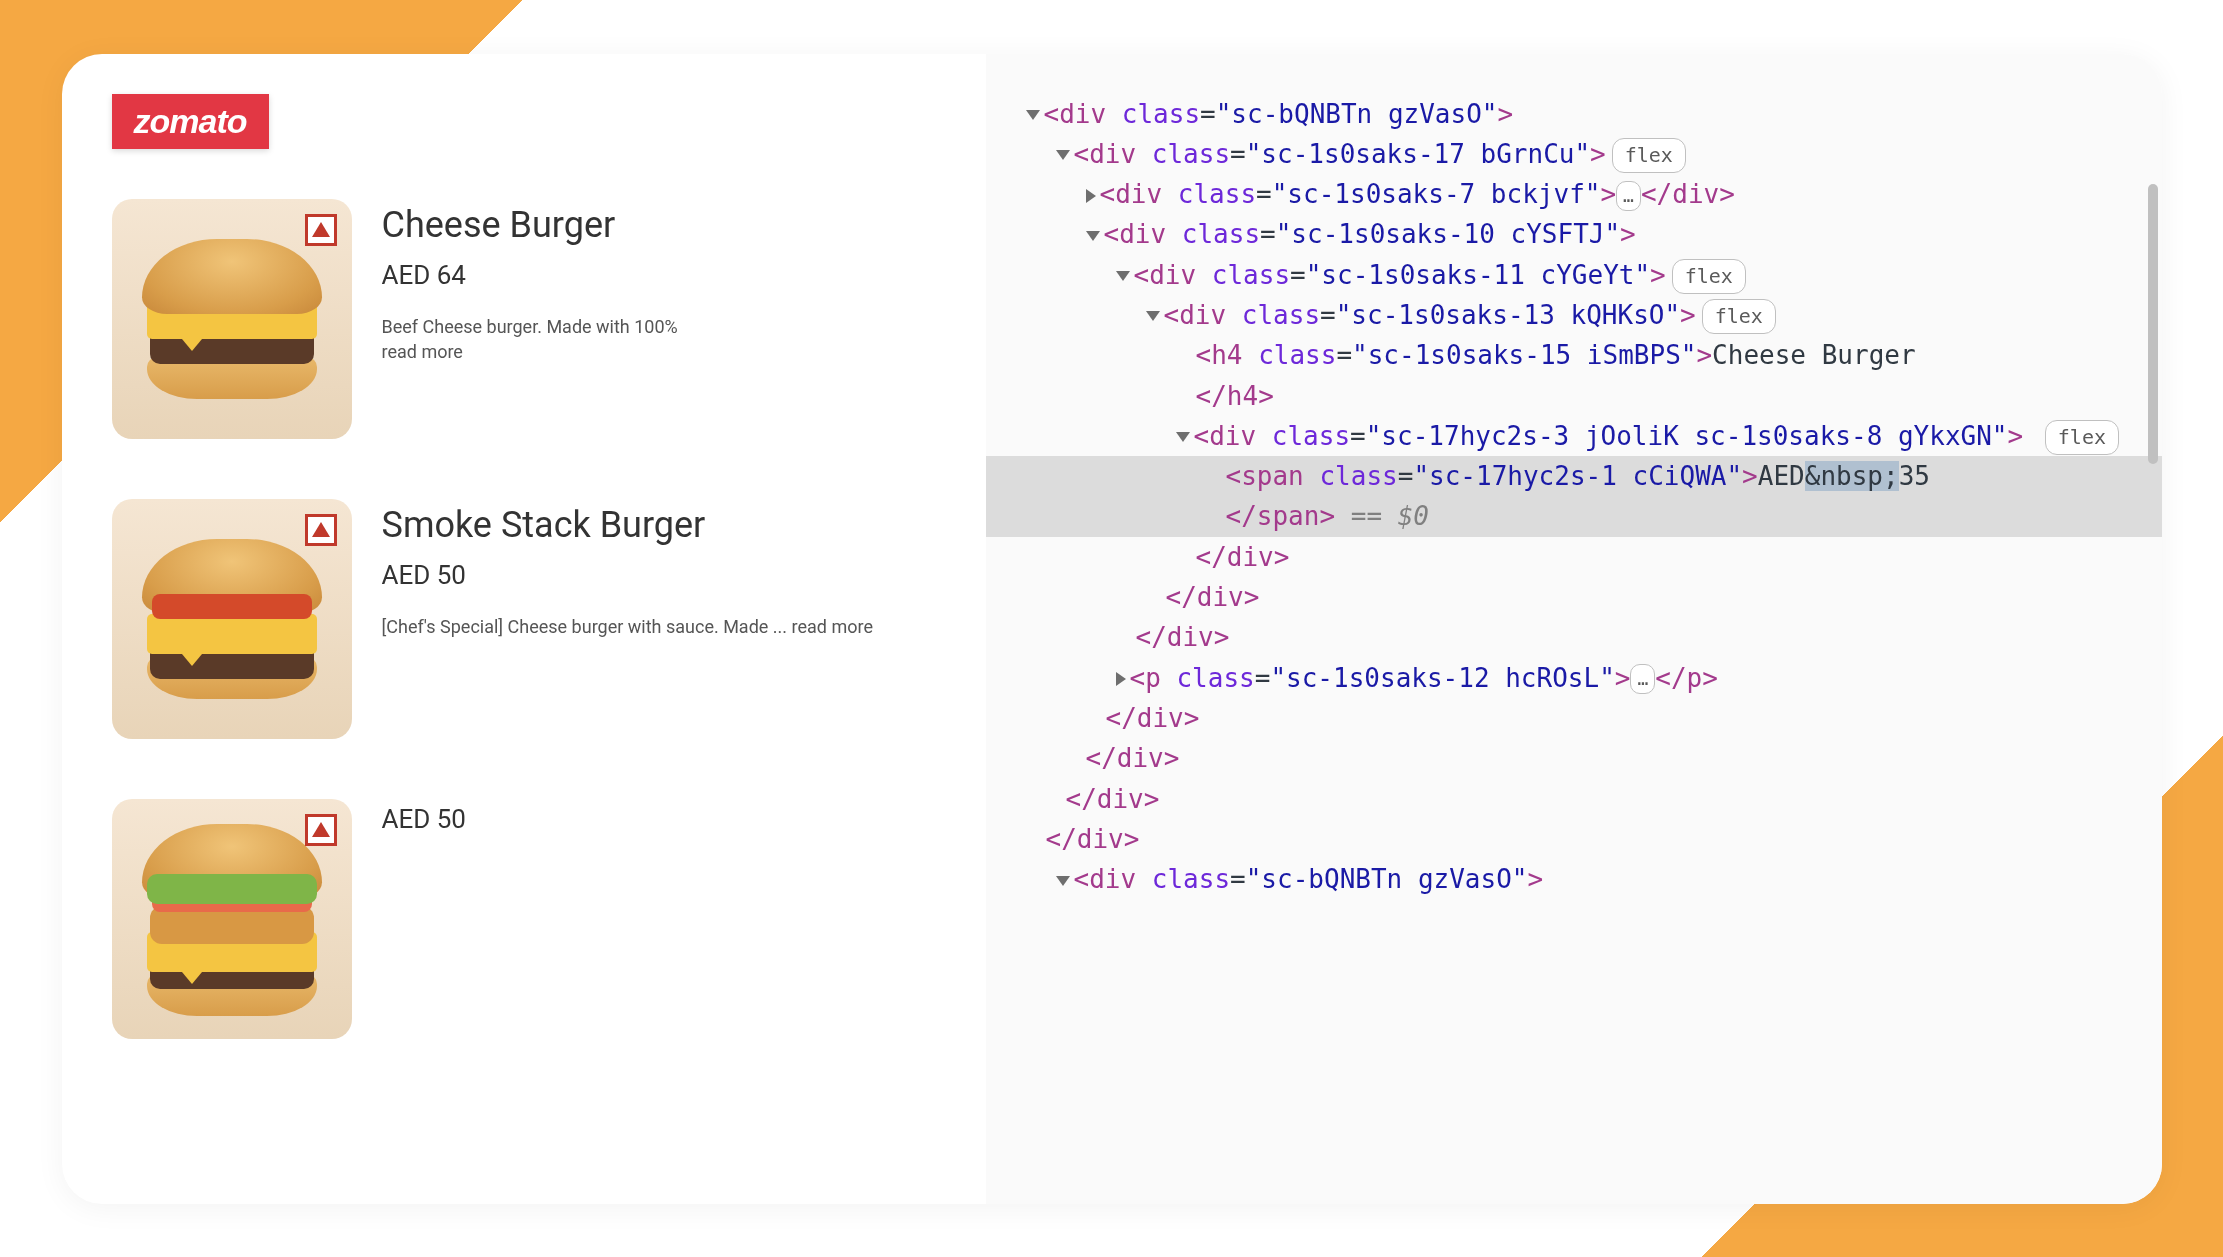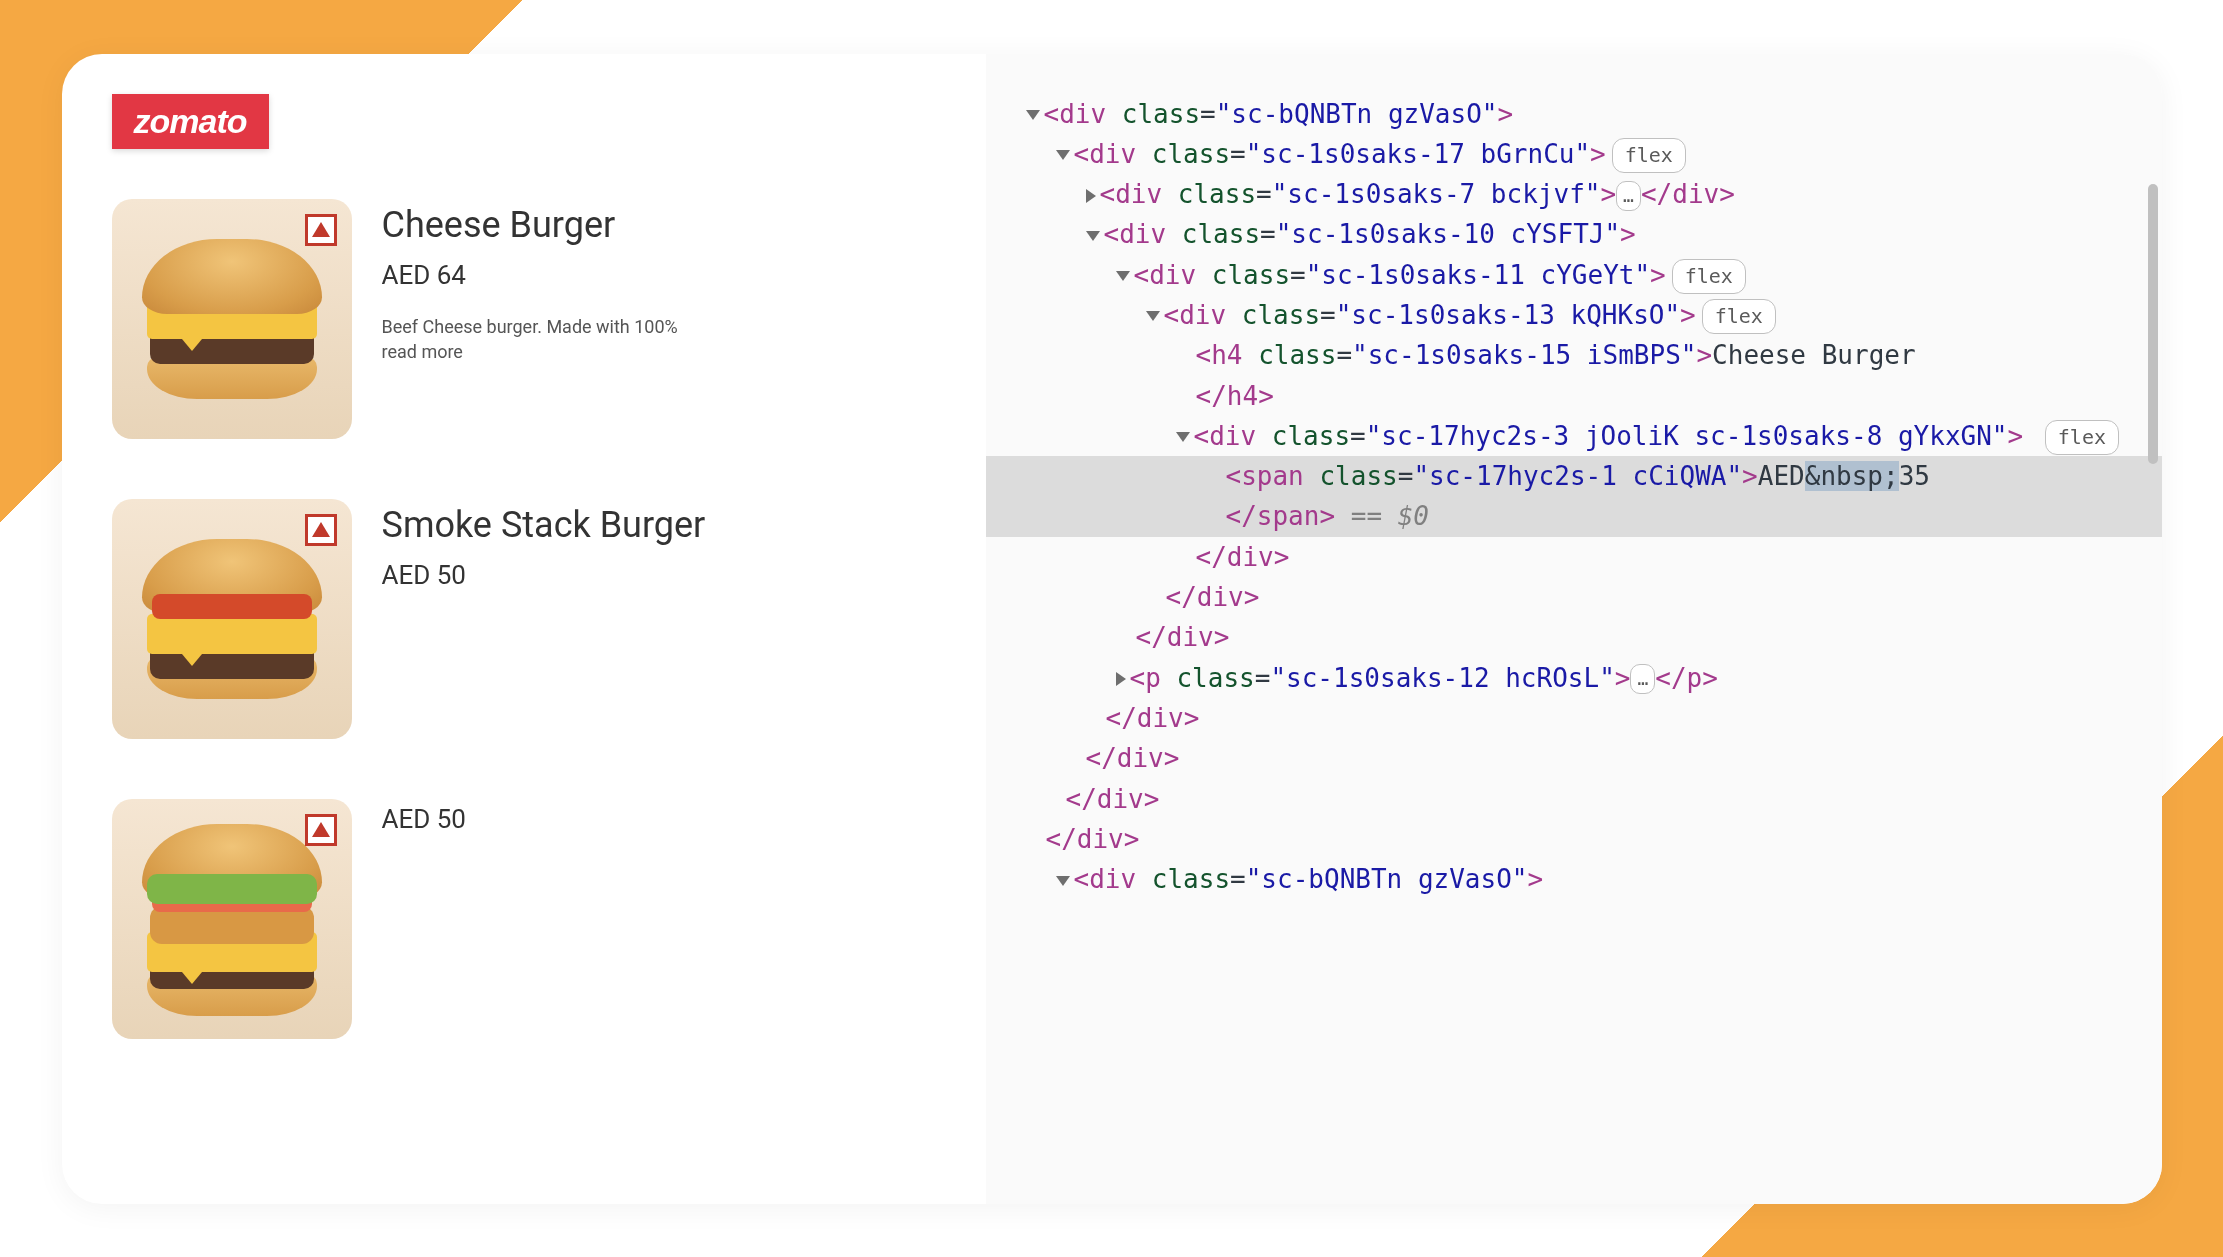--- a/index.html
+++ b/index.html
@@ -207,21 +207,21 @@
       color: #303942;
       overflow-y: auto;
       line-height: 1.55;
       position: relative;
     }
     .dom-line {
       white-space: nowrap;
     }
     .tag-bracket { color: #a33a8c; }
     .tag-name { color: #a33a8c; }
-    .attr-name { color: #14532d; }
+    .attr-name { color: #6d28d9; }
     .attr-val { color: #1a1aa6; }
     .flex-pill {
       display: inline-block;
       border: 1px solid #c0c0c0;
       border-radius: 12px;
       padding: 1px 12px;
       font-size: 20px;
       color: #5a5a5a;
       background: #fff;
       vertical-align: middle;
@@ -319,20 +319,23 @@
           <div class="extra-topping-red"></div>
           <div class="bun-top"></div>
         </div>
         <div class="veg-badge">
             <div class="veg-badge-triangle"></div>
           </div>
       </div>
       <div class="item-info">
         <h3 class="item-title">Smoke Stack Burger</h3>
         <div class="item-price">AED 50</div>
+        <div class="item-desc">
+          <span>[Chef's Special] Cheese burger with sauce. Made ... </span><span class="read-more">read more</span>
+        </div>
       </div>
     </div>
 
     
     <div class="menu-item">
       <div class="food-img">
         <div class="burger" style="height:190px">
           <div class="bun-bottom" style="top:150px"></div>
           <div class="patty" style="top:125px"></div>
           <div class="cheese" style="top:108px"></div>

